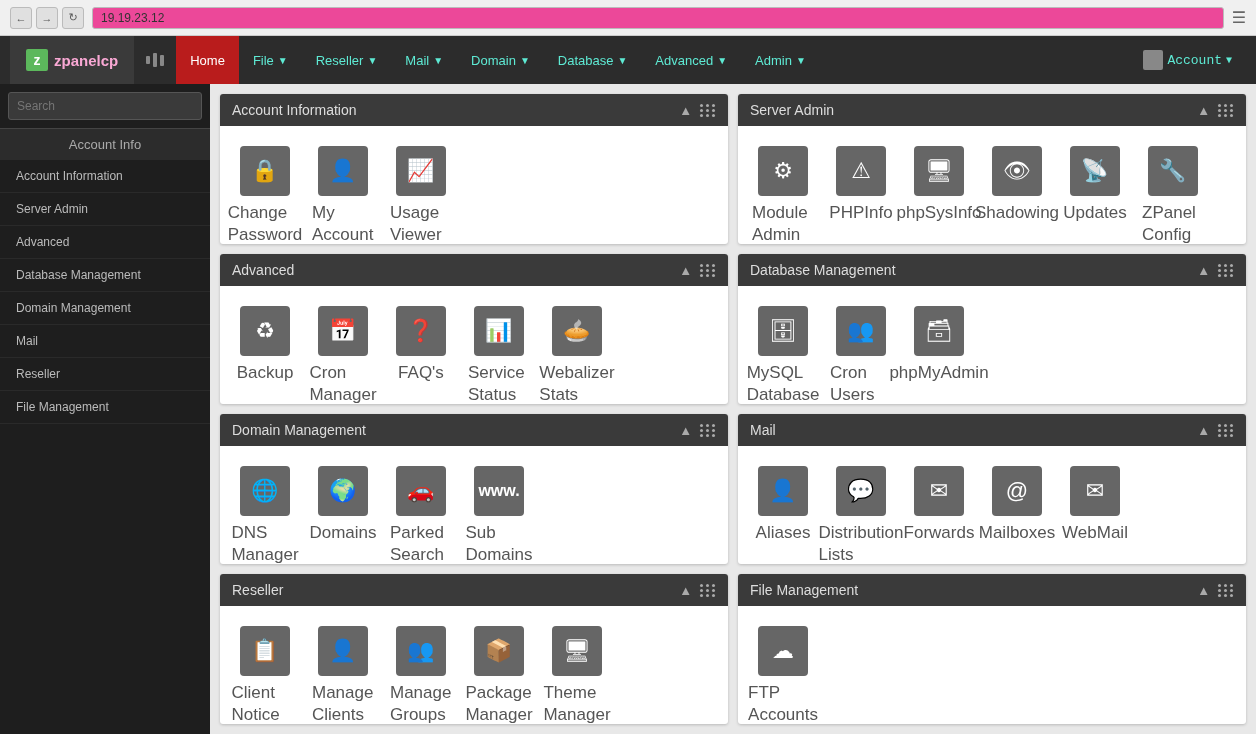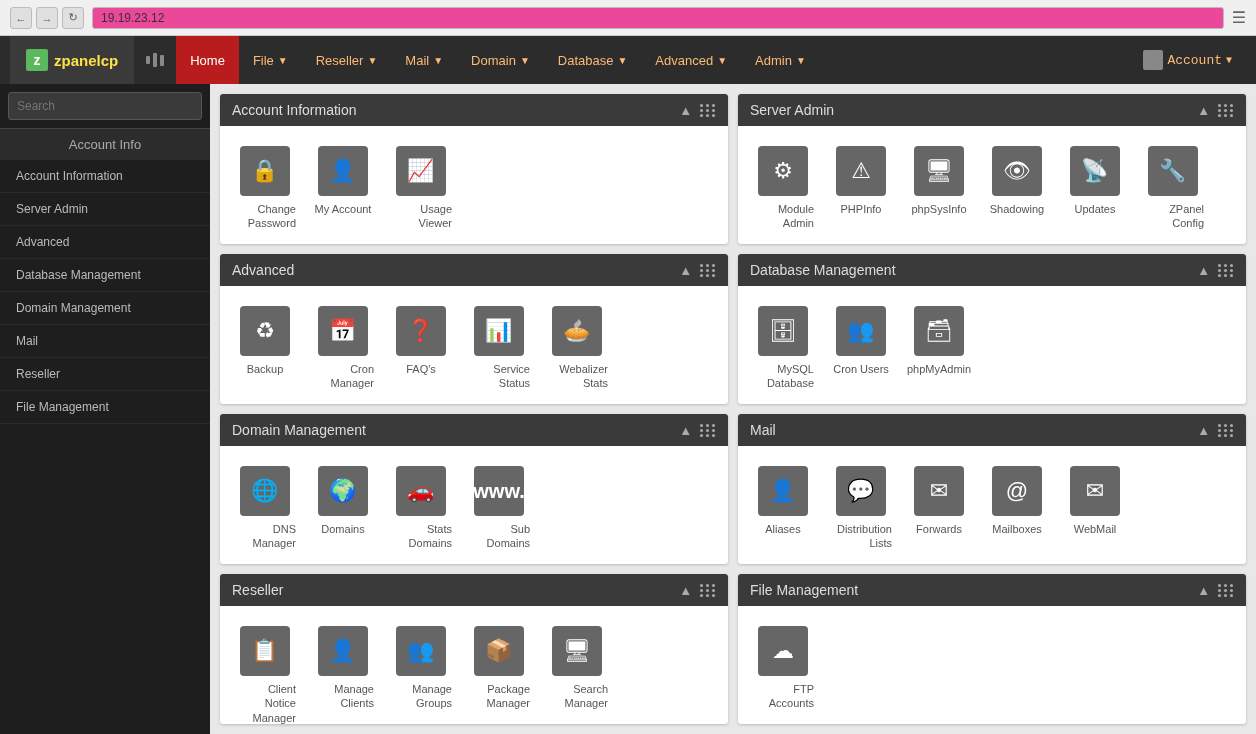--- a/index.html
+++ b/index.html
@@ -48,29 +48,29 @@
     }
     .logo-z {
       background: #5cb85c;
       color: white;
       font-weight: bold;
       font-size: 14px;
       width: 22px; height: 22px;
       display: flex; align-items: center; justify-content: center;
       border-radius: 2px;
     }
-    .logo-text { color: #fde047; font-weight: bold; font-size: 15px; }
+    .logo-text { color: #f9a8d4; font-weight: bold; font-size: 15px; }
     .nav-stats {
       padding: 0 12px;
       display: flex; align-items: center; gap: 3px;
     }
     .nav-stats span { display: inline-block; background: #888; width: 4px; border-radius: 1px; }
     .nav-item {
       padding: 0 14px; height: 48px; display: flex; align-items: center;
-      color: #fdba74; font-size: 13px; cursor: pointer; position: relative;
+      color: #5eead4; font-size: 13px; cursor: pointer; position: relative;
       white-space: nowrap;
     }
     .nav-item.active { background: #b91c1c; color: white; }
     .nav-item .arrow { margin-left: 4px; font-size: 10px; }
     .nav-account { margin-left: auto; font-family: Liberation Mono, monospace; }
     .nav-account-icon {
       width: 20px; height: 20px; background: #888; border-radius: 2px;
       display: inline-block; margin-right: 4px; vertical-align: middle;
     }
 
@@ -128,21 +128,21 @@
     .module {
       display: flex; flex-direction: column; align-items: center;
       width: 70px; cursor: pointer; padding: 4px;
     }
     .module-icon {
       width: 50px; height: 50px; background: #666; border-radius: 4px;
       display: flex; align-items: center; justify-content: center;
       color: white; font-size: 22px; margin-bottom: 6px;
     }
     .module-label {
-      text-align: right; color: #555; font-size: 11px; line-height: 1.3;
+      text-align: left; color: #555; font-size: 17px; line-height: 1.3;
     }
 
     
     .grid-dots { display: inline-grid; grid-template-columns: repeat(3,4px); gap: 2px; }
     .grid-dots span { width: 3px; height: 3px; background: #aaa; border-radius: 50%; display: block; }
   </style>
 </head>
 <body>
 
 <div class="browser-bar">
@@ -404,24 +404,24 @@
           <div class="module">
             <div class="module-icon">🌐</div>
             <div class="module-label">DNS Manager</div>
           </div>
           <div class="module">
             <div class="module-icon">🌍</div>
             <div class="module-label">Domains</div>
           </div>
           <div class="module">
             <div class="module-icon">🚗</div>
-            <div class="module-label">Stats Domains</div>
-          </div>
-          <div class="module">
-            <div class="module-icon" style="font-size:20px;font-weight:bold;">www.</div>
+            <div class="module-label">Parked Search</div>
+          </div>
+          <div class="module">
+            <div class="module-icon" style="font-size:16px;font-weight:bold;">www.</div>
             <div class="module-label">Sub Domains</div>
           </div>
         </div>
       </div>
 
       <div class="panel">
         <div class="panel-header">
           <span>Mail</span>
           <div class="panel-header-controls">
             <span>▲</span>
@@ -492,21 +492,21 @@
           <div class="module">
             <div class="module-icon">👥</div>
             <div class="module-label">Manage Groups</div>
           </div>
           <div class="module">
             <div class="module-icon">📦</div>
             <div class="module-label">Package Manager</div>
           </div>
           <div class="module">
             <div class="module-icon">🖥</div>
-            <div class="module-label">Search Manager</div>
+            <div class="module-label">Theme Manager</div>
           </div>
         </div>
       </div>
 
       <div class="panel">
         <div class="panel-header">
           <span>File Management</span>
           <div class="panel-header-controls">
             <span>▲</span>
             <div class="grid-dots">

